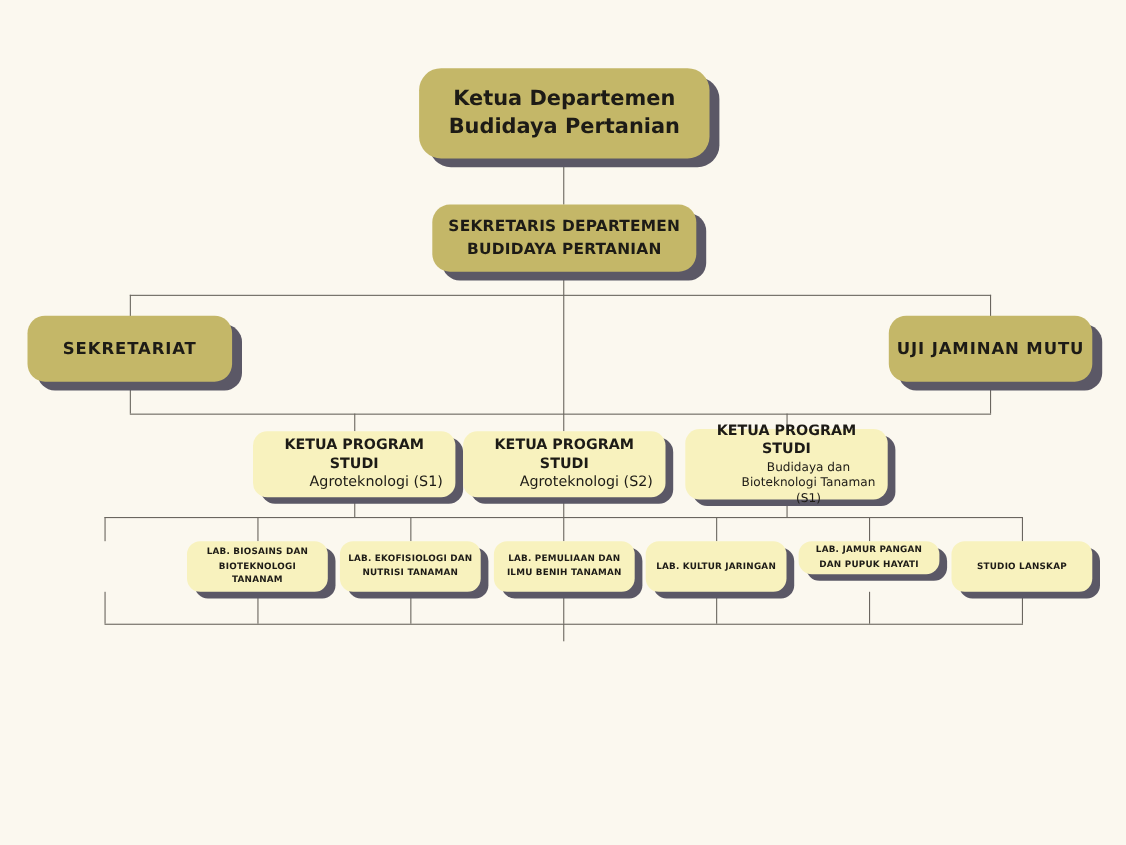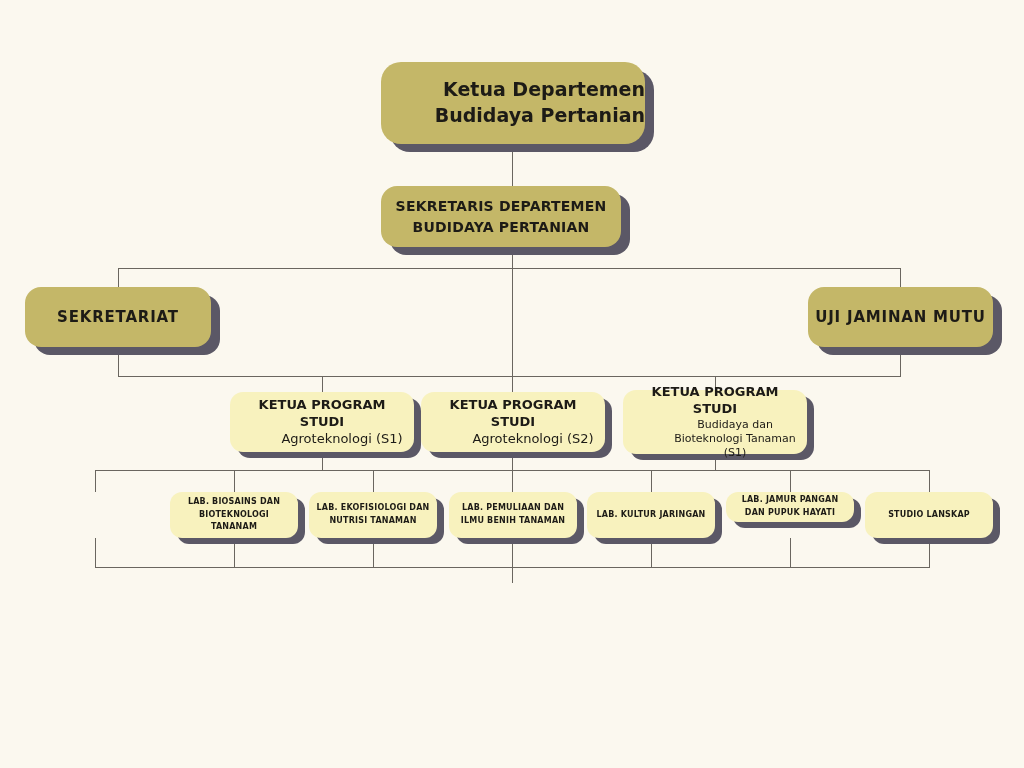--- a/index.html
+++ b/index.html
@@ -40,21 +40,20 @@
   }
   .node.light {
     background: var(--node-light, #F8F2BE);
     border-radius: 13px;
     box-shadow: 7px 6px 0 var(--shadow, #5B5866);
   }
   .node.head {
     border-radius: 20px;
     font-size: 19px;
     line-height: 1.35;
-    align-items: flex-end;
   }
   .node.secretary {
     font-size: 14px;
     line-height: 1.45;
     letter-spacing: 0.2px;
   }
   .node.side {
     font-size: 15px;
     letter-spacing: 0.8px;
     align-items: center;
@@ -125,21 +124,21 @@
   <div class="line v" style="left:790px; top:538px; height:29px"></div>
   <div class="line v" style="left:929px; top:538px; height:29px"></div>
   <div class="line h" style="left:95px;  top:567px; width:835px"></div>
   <div class="line v" style="left:512px; top:567px; height:16px"></div>
 
   <div class="node dark head" style="left:381px; top:62px; width:264px; height:82px">
     <span class="tspan">Ketua Departemen</span>
     <span class="tspan">Budidaya Pertanian</span>
   </div>
 
-  <div class="node dark secretary" style="left:381px; top:186px; width:240px; height:61px">
+  <div class="node dark secretary" style="left:393px; top:186px; width:240px; height:61px">
     <span class="tspan">SEKRETARIS DEPARTEMEN</span>
     <span class="tspan">BUDIDAYA PERTANIAN</span>
   </div>
 
   <div class="node dark side" style="left:25px; top:287px; width:186px; height:60px">
     <span>SEKRETARIAT</span>
   </div>
   <div class="node dark side" style="left:808px; top:287px; width:185px; height:60px">
     <span>UJI JAMINAN MUTU</span>
   </div>

